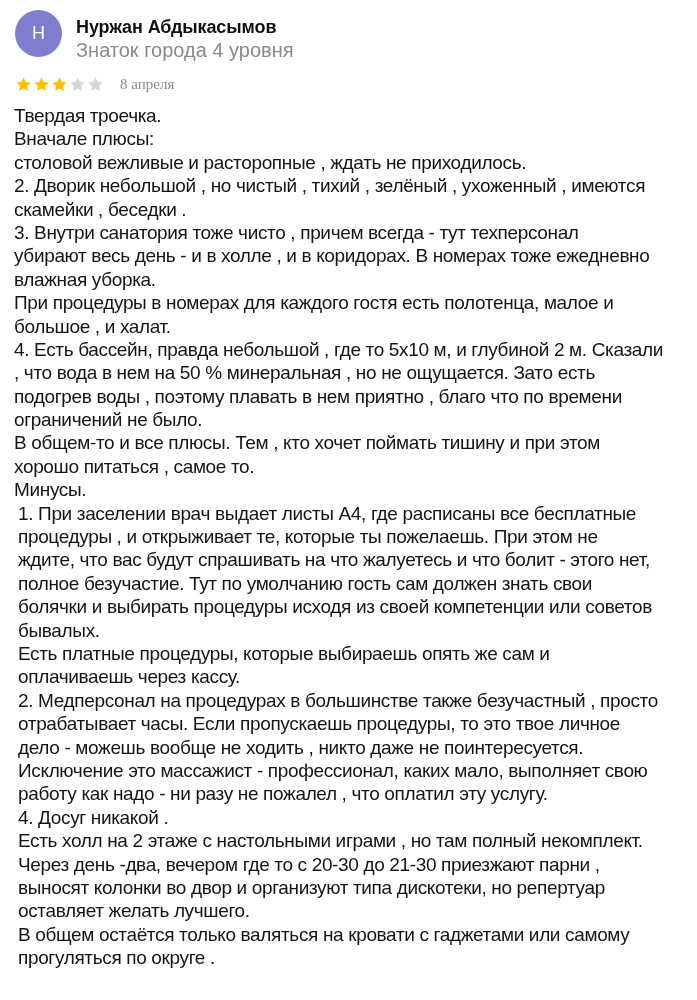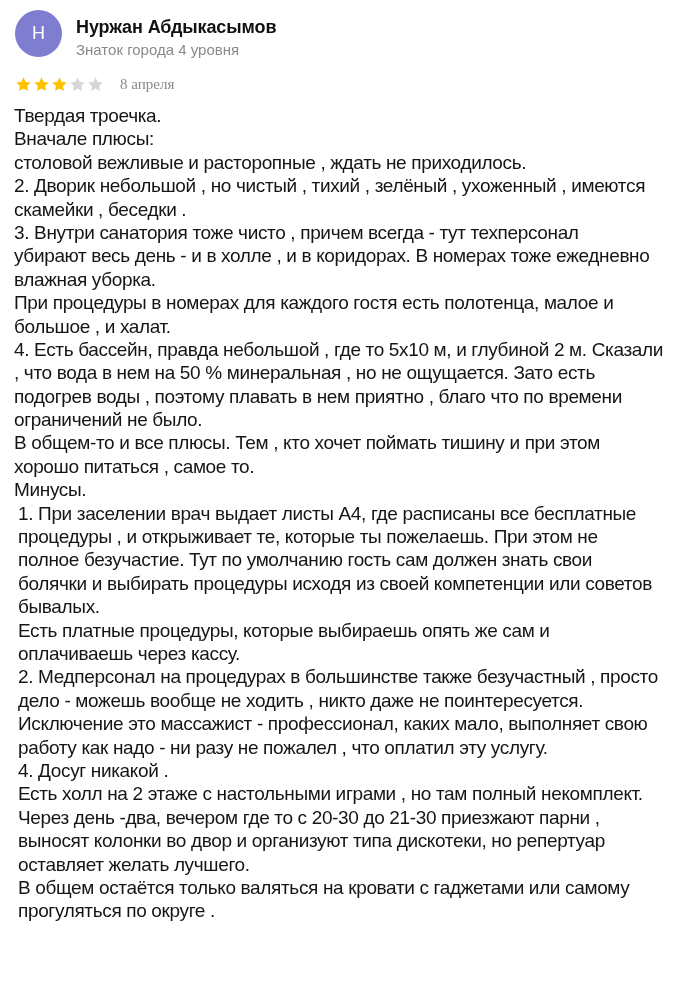--- a/index.html
+++ b/index.html
@@ -39,21 +39,21 @@
       margin-top: 6px;
     }
     .author-name {
       font-size: 18px;
       font-weight: 700;
       color: #111111;
       line-height: 22px;
       letter-spacing: -0.1px;
     }
     .author-level {
-      font-size: 15px;
+      font-size: 20px;
       color: #8a8a8a;
       line-height: 20px;
       margin-top: 2px;
     }
     .rating-row {
       position: absolute;
       left: 15px;
       top: 75px;
       display: flex;
       align-items: center;
@@ -150,26 +150,28 @@
   <div class="line">большое , и халат.</div>
   <div class="line">4. Есть бассейн, правда небольшой , где то 5х10 м, и глубиной 2 м. Сказали</div>
   <div class="line">, что вода в нем на 50 % минеральная , но не ощущается. Зато есть</div>
   <div class="line">подогрев воды , поэтому плавать в нем приятно , благо что по времени</div>
   <div class="line">ограничений не было.</div>
   <div class="line">В общем-то и все плюсы. Тем , кто хочет поймать тишину и при этом</div>
   <div class="line">хорошо питаться , самое то.</div>
   <div class="line">Минусы.</div>
   <div class="line indent">1. При заселении врач выдает листы А4, где расписаны все бесплатные</div>
   <div class="line indent">процедуры , и открыживает те, которые ты пожелаешь. При этом не</div>
+  <div class="line indent">ждите, что вас будут спрашивать на что жалуетесь и что болит - этого нет,</div>
   <div class="line indent">полное безучастие. Тут по умолчанию гость сам должен знать свои</div>
   <div class="line indent">болячки и выбирать процедуры исходя из своей компетенции или советов</div>
   <div class="line indent">бывалых.</div>
   <div class="line indent">Есть платные процедуры, которые выбираешь опять же сам и</div>
   <div class="line indent">оплачиваешь через кассу.</div>
   <div class="line indent">2. Медперсонал на процедурах в большинстве также безучастный , просто</div>
+  <div class="line indent">отрабатывает часы. Если пропускаешь процедуры, то это твое личное</div>
   <div class="line indent">дело - можешь вообще не ходить , никто даже не поинтересуется.</div>
   <div class="line indent">Исключение это массажист - профессионал, каких мало, выполняет свою</div>
   <div class="line indent">работу как надо - ни разу не пожалел , что оплатил эту услугу.</div>
   <div class="line indent">4. Досуг никакой .</div>
   <div class="line indent">Есть холл на 2 этаже с настольными играми , но там полный некомплект.</div>
   <div class="line indent">Через день -два, вечером где то с 20-30 до 21-30 приезжают парни ,</div>
   <div class="line indent">выносят колонки во двор и организуют типа дискотеки, но репертуар</div>
   <div class="line indent">оставляет желать лучшего.</div>
   <div class="line indent">В общем остаётся только валяться на кровати с гаджетами или самому</div>
   <div class="line indent">прогуляться по округе .</div>

